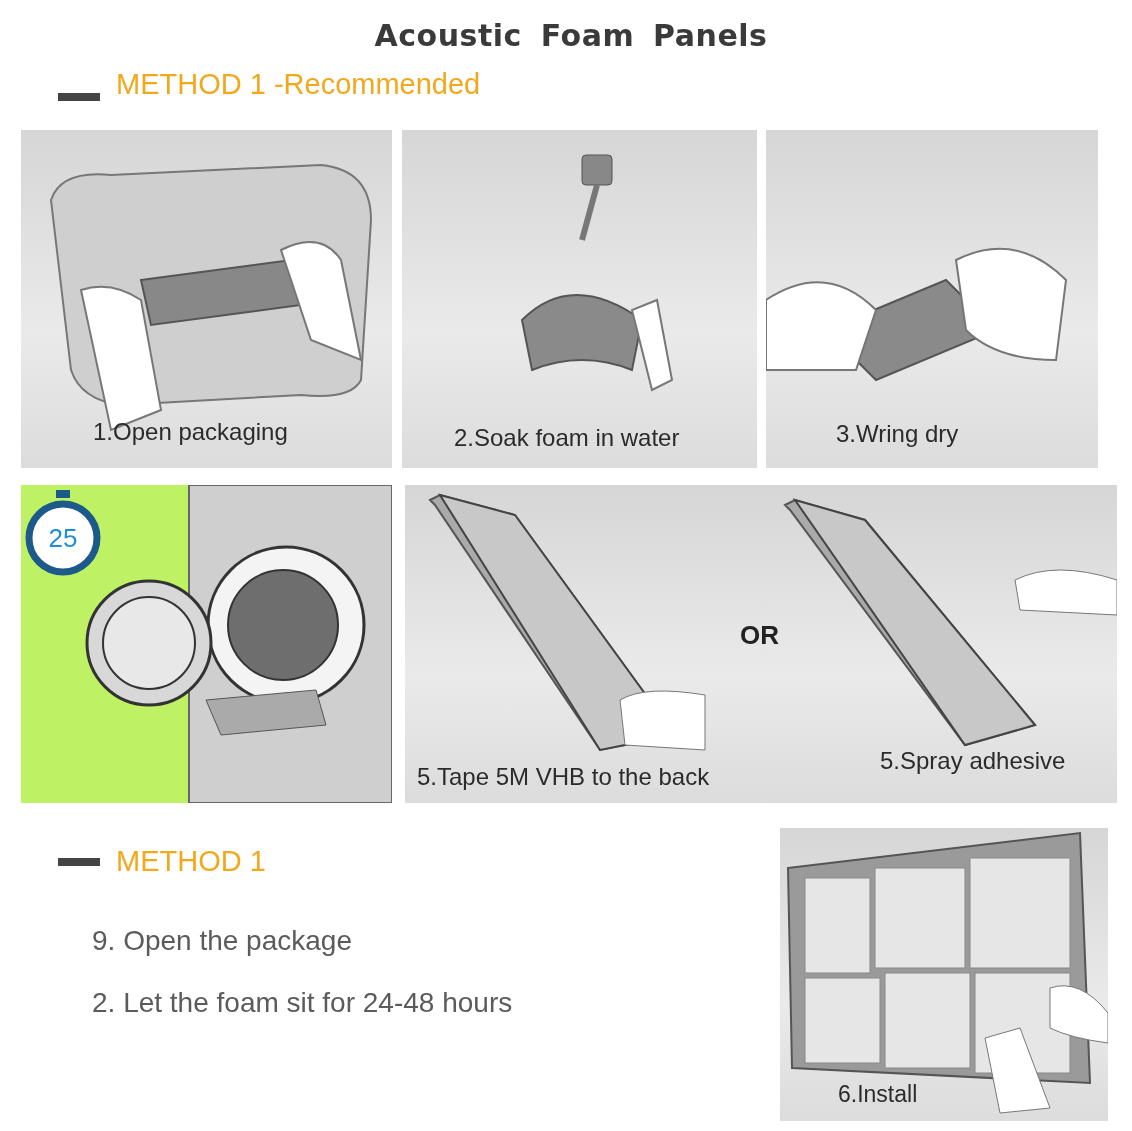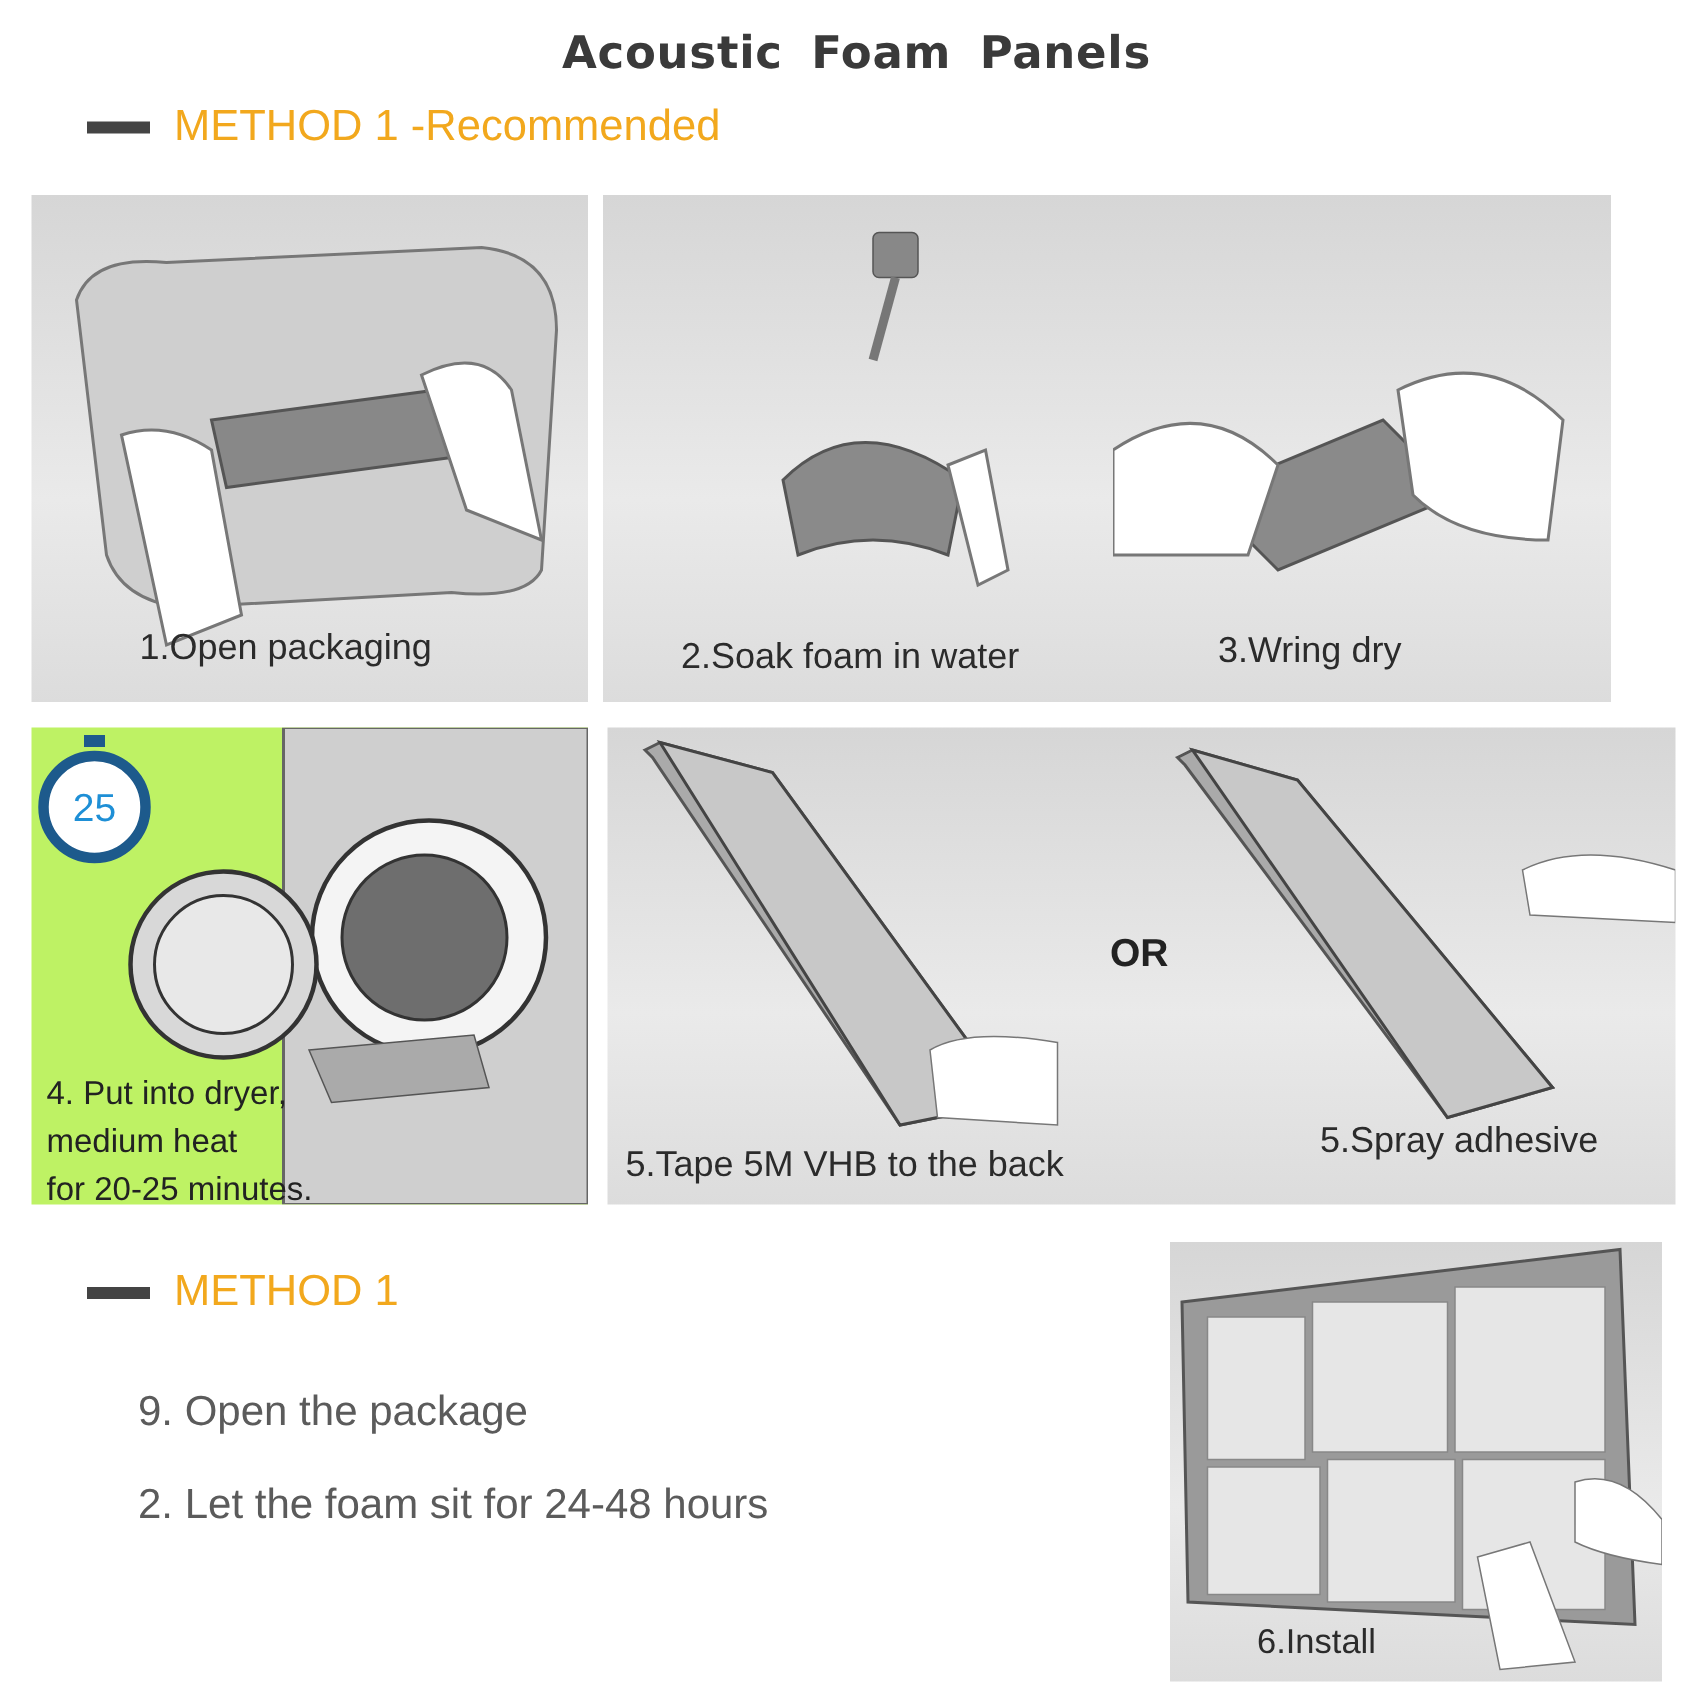--- a/index.html
+++ b/index.html
@@ -13,21 +13,21 @@
   .or { position: absolute; left: 740px; top: 620px; font-weight: bold; font-size: 26px; color: #222; }
   .steps { position: absolute; left: 92px; top: 925px; color: #5b5b5b; font-size: 28px; }
   .steps div { height: 62px; }
   svg { position: absolute; left: 0; top: 0; }
 </style>
 </head>
 <body>
 
 <div class="title">Acoustic Foam Panels</div>
 
-<div class="method-head" style="left:58px; top:68px;">
+<div class="method-head" style="left:58px; top:68px;align-items:flex-end;">
   <div class="bar"></div>
   <div class="label">METHOD 1 -Recommended</div>
 </div>
 
 <div class="panel" style="left:21px; top:130px; width:371px; height:338px;">
   <svg width="371" height="338">
     <path d="M30 70 Q40 40 90 45 L300 35 Q350 40 350 90 L340 250 Q330 270 280 265 L100 275 Q60 270 50 240 Z" fill="#cfcfcf" stroke="#777" stroke-width="2"></path>
     <path d="M120 150 L270 130 L280 175 L130 195 Z" fill="#888" stroke="#555" stroke-width="2"></path>
     <path d="M60 160 Q90 150 120 170 L140 280 L90 300 Z" fill="#fff" stroke="#777" stroke-width="2"></path>
     <path d="M260 120 Q300 100 320 130 L340 230 L290 210 Z" fill="#fff" stroke="#777" stroke-width="2"></path>
@@ -38,21 +38,21 @@
 <div class="panel" style="left:402px; top:130px; width:355px; height:338px;">
   <svg width="355" height="338">
     <rect x="180" y="25" width="30" height="30" rx="4" fill="#888" stroke="#555"></rect>
     <path d="M195 55 L180 110" stroke="#777" stroke-width="6"></path>
     <path d="M120 190 Q170 140 240 190 L230 240 Q180 220 130 240 Z" fill="#8a8a8a" stroke="#555" stroke-width="2"></path>
     <path d="M230 180 L250 260 L270 250 L255 170 Z" fill="#fff" stroke="#777" stroke-width="2"></path>
   </svg>
   <div class="cap" style="left:52px; top:294px;">2.Soak foam in water</div>
 </div>
 
-<div class="panel" style="left:742px; top:130px; width:332px; height:338px;">
+<div class="panel" style="left:766px; top:130px; width:332px; height:338px;">
   <svg width="344" height="338">
     <path d="M60 200 L180 150 L230 200 L110 250 Z" fill="#8a8a8a" stroke="#555" stroke-width="2"></path>
     <path d="M0 170 Q60 130 110 180 L90 240 L0 240 Z" fill="#fff" stroke="#777" stroke-width="2"></path>
     <path d="M190 130 Q250 100 300 150 L290 230 Q230 230 200 200 Z" fill="#fff" stroke="#777" stroke-width="2"></path>
   </svg>
   <div class="cap" style="left:70px; top:290px;">3.Wring dry</div>
 </div>
 
 <div class="panel" style="left:21px; top:485px; width:371px; height:318px; background:#bef264;">
   <svg width="371" height="318">
@@ -61,25 +61,20 @@
     <circle cx="262" cy="140" r="55" fill="#6e6e6e" stroke="#333" stroke-width="2"></circle>
     <circle cx="128" cy="158" r="62" fill="#d8d8d8" stroke="#333" stroke-width="3"></circle>
     <circle cx="128" cy="158" r="46" fill="#e8e8e8" stroke="#333" stroke-width="2"></circle>
     <path d="M185 215 L295 205 L305 240 L200 250 Z" fill="#aaa" stroke="#555"></path>
     <g>
       <circle cx="42" cy="53" r="34" fill="#fff" stroke="#1d5a8c" stroke-width="7"></circle>
       <rect x="35" y="5" width="14" height="8" fill="#1d5a8c"></rect>
       <text x="42" y="62" text-anchor="middle" font-family="Liberation Sans, sans-serif" font-size="26" fill="#1e8fd6">25</text>
     </g>
   </svg>
-  <div class="cap" style="left:10px; top:228px; font-size:22px; line-height:32px; color:#222;">
-    <div>4. Put into dryer,</div>
-    <div>medium heat</div>
-    <div> for 20-25 minutes.</div>
-  </div>
 </div>
 
 <div class="panel" style="left:405px; top:485px; width:712px; height:318px;">
   <svg width="712" height="318">
     <path d="M25 15 L35 10 L110 30 L270 250 L195 265 L30 20 Z" fill="#aaa" stroke="#555" stroke-width="2"></path>
     <path d="M35 10 L110 30 L270 250 L195 265 Z" fill="#c8c8c8" stroke="#444" stroke-width="2"></path>
     <path d="M380 20 L390 15 L460 35 L630 240 L560 260 L385 25 Z" fill="#aaa" stroke="#555" stroke-width="2"></path>
     <path d="M390 15 L460 35 L630 240 L560 260 Z" fill="#c8c8c8" stroke="#444" stroke-width="2"></path>
     <path d="M215 215 Q240 200 300 210 L300 265 L220 260 Z" fill="#fff" stroke="#777"></path>
     <path d="M610 95 Q650 75 712 95 L712 130 L615 125 Z" fill="#fff" stroke="#777"></path>

